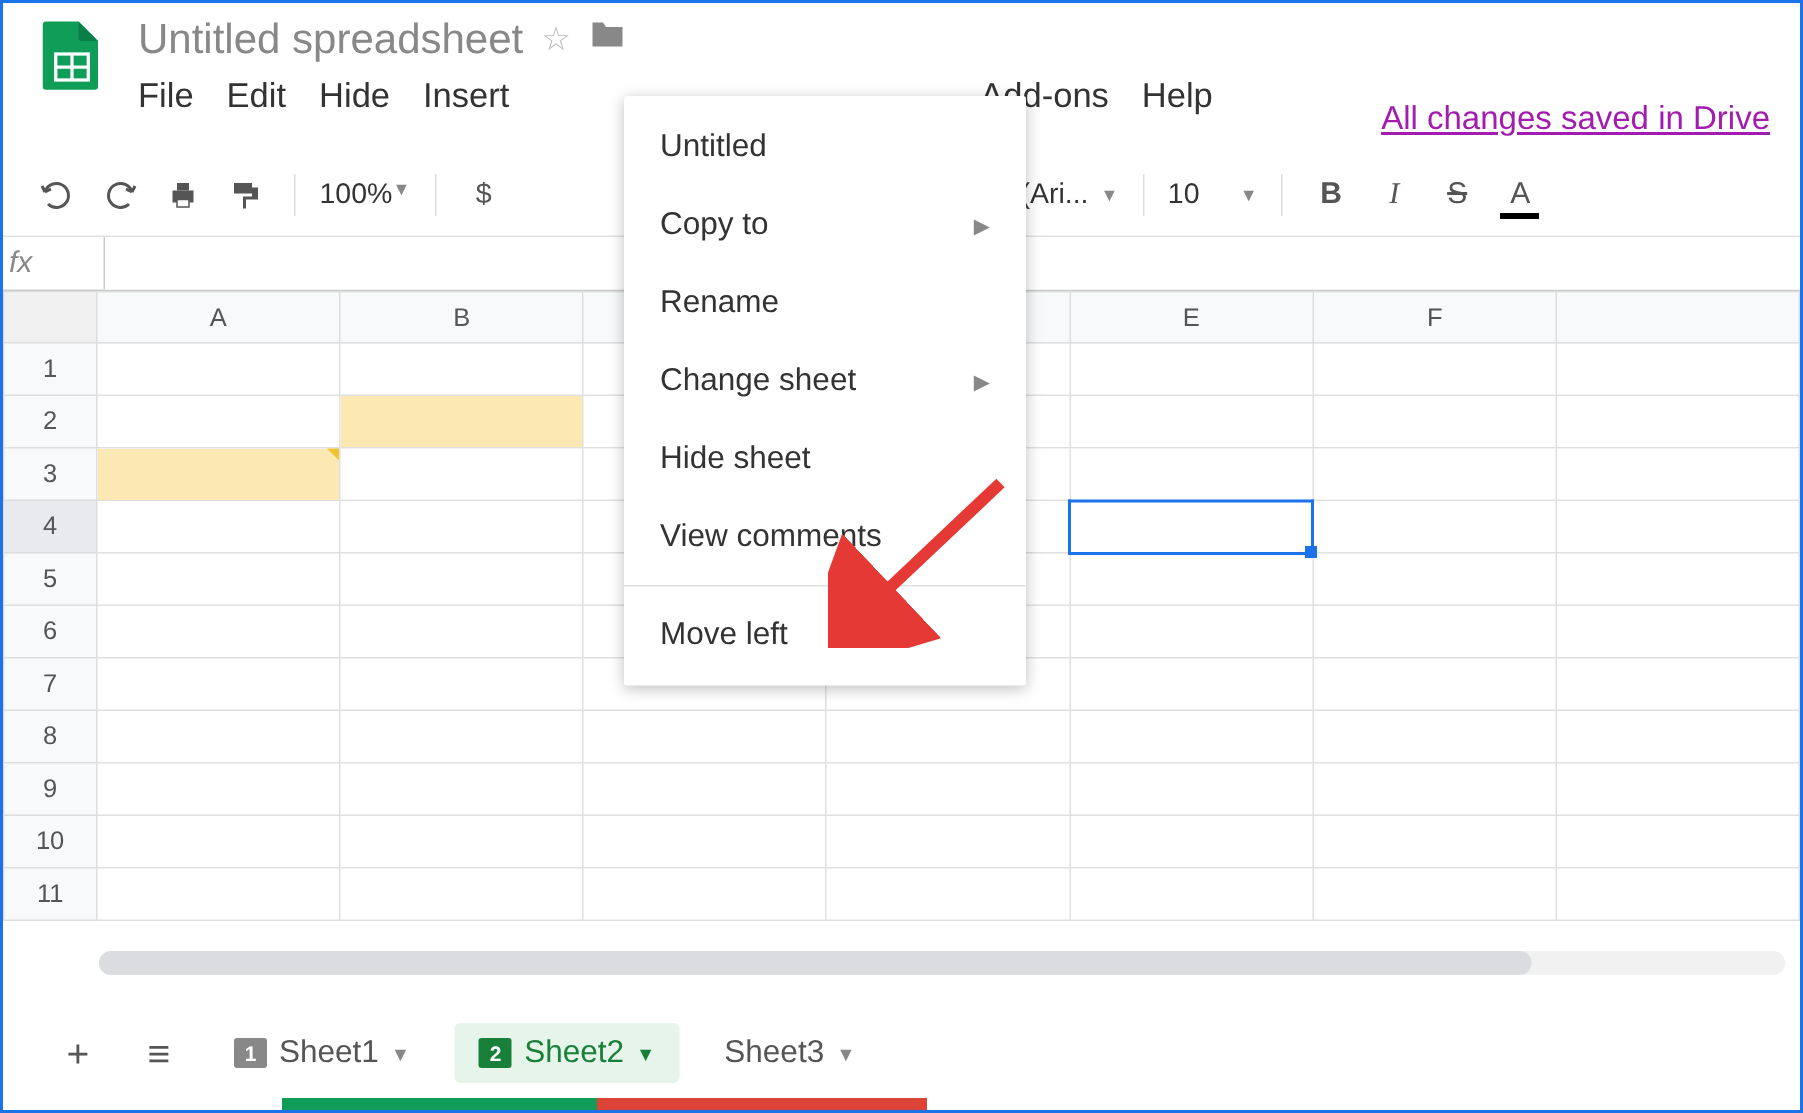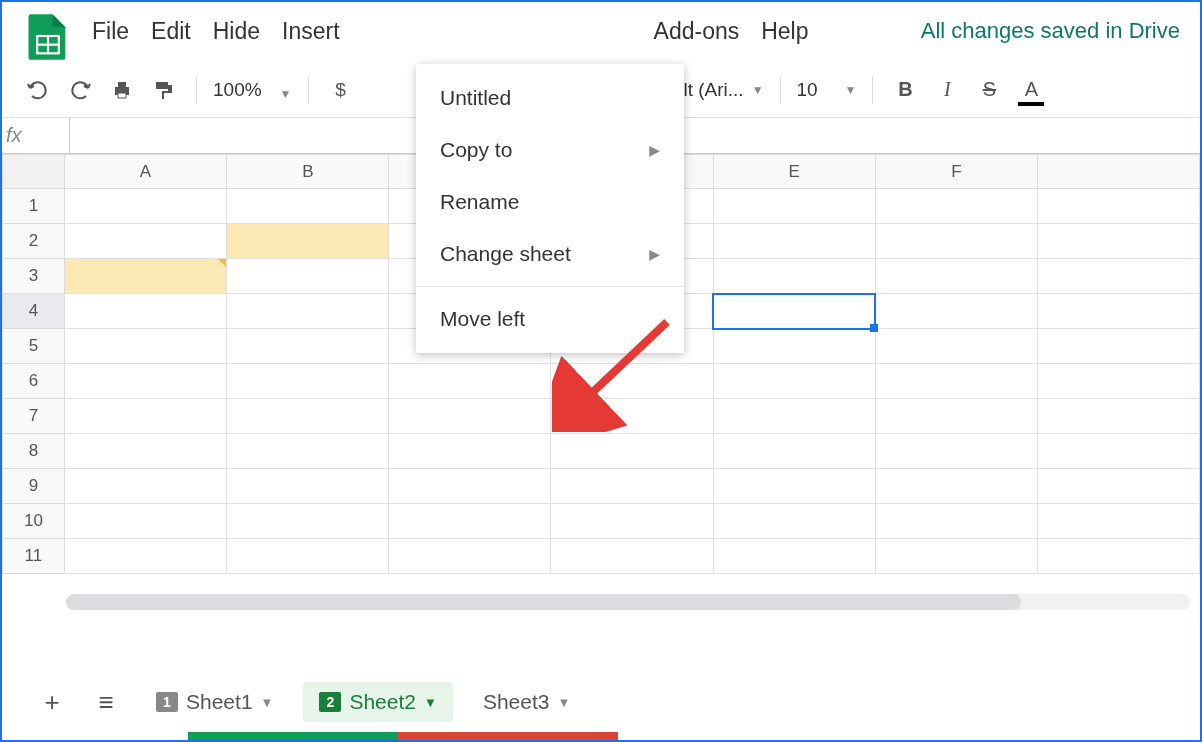--- a/index.html
+++ b/index.html
@@ -10,27 +10,27 @@
   .logo { width: 52px; height: 52px; margin-right: 18px; }
   .title-area { flex: 1; }
   .doc-title-row { display: flex; align-items: center; gap: 12px; }
   .doc-title { font-size: 28px; color: #888; font-weight: 400; }
   .star-icon { color: #bbb; font-size: 22px; }
   .folder-icon { color: #888; font-size: 22px; }
   
   
   .menubar { display: flex; gap: 22px; padding: 8px 0 10px 0; font-size: 23px; color: #333; }
   .menu-item { cursor: pointer; }
-  .saved-text { color: #0f766e; font-size: 22px; margin-left: auto; }
+  .saved-text { color: #a21caf; text-decoration: underline; font-size: 22px; margin-left: auto; margin-top: 16px; }
   
   
   .toolbar { display: flex; align-items: center; padding: 8px 20px; gap: 10px; border-bottom: 1px solid #e0e0e0; height: 56px; }
   .tb-btn { width: 32px; height: 32px; display: flex; align-items: center; justify-content: center; color: #555; cursor: pointer; }
   .tb-sep { width: 1px; height: 28px; background: #ddd; margin: 0 6px; }
-  .zoom { display: flex; align-items: flex-end; gap: 18px; font-size: 19px; color: #333; }
+  .zoom { display: flex; align-items: flex-start; gap: 0; font-size: 19px; color: #333; }
   .font-sel { display: flex; align-items: center; gap: 8px; font-size: 19px; color: #333; }
   .fontsize { display: flex; align-items: center; gap: 8px; font-size: 19px; color: #333; }
   .dropdown-arrow { font-size: 12px; color: #888; }
   
   
   .formula-bar { display: flex; align-items: center; height: 36px; border-bottom: 1px solid #ccc; }
   .fx { font-style: italic; color: #888; font-size: 20px; padding: 0 4px; width: 68px; border-right: 1px solid #ccc; height: 100%; display:flex; align-items:center; }
   .formula-input { flex: 1; height: 100%; border: none; outline: none; padding: 0 8px; font-size: 16px; }
   
   
@@ -77,20 +77,29 @@
 
 <div class="header">
   <svg class="logo" viewBox="0 0 48 48">
     <path fill="#0f9d58" d="M8 4 h20 l12 12 v28 a2 2 0 0 1 -2 2 H8 a2 2 0 0 1 -2 -2 V6 a2 2 0 0 1 2 -2 z"></path>
     <path fill="#087f46" d="M28 4 l12 12 h-10 a2 2 0 0 1 -2 -2 z"></path>
     <rect x="14" y="24" width="20" height="16" fill="none" stroke="#fff" stroke-width="2"></rect>
     <line x1="14" y1="32" x2="34" y2="32" stroke="#fff" stroke-width="2"></line>
     <line x1="24" y1="24" x2="24" y2="40" stroke="#fff" stroke-width="2"></line>
   </svg>
   <div class="title-area">
+    <div class="doc-title-row">
+      <span class="doc-title">Untitled spreadsheet</span>
+      <span class="star-icon">☆</span>
+      <span class="folder-icon">
+        <svg width="24" height="20" viewBox="0 0 24 20">
+            <path fill="#888" d="M2 2h7l2 3h11v13H2z"></path>
+          </svg>
+      </span>
+    </div>
     <div class="menubar">
       <span class="menu-item">File</span>
       <span class="menu-item">Edit</span>
       <span class="menu-item">Hide</span>
       <span class="menu-item">Insert</span>
       <span style="width:270px;"></span>
       <span class="menu-item">Add-ons</span>
       <span class="menu-item">Help</span>
       <span class="saved-text">All changes saved in Drive</span>
     </div>
@@ -288,20 +297,26 @@
       <span>Copy to</span>
       <span class="ctx-arrow">▶</span>
     </div>
   <div class="ctx-item">
       <span>Rename</span>
     </div>
   <div class="ctx-item">
       <span>Change sheet</span>
       <span class="ctx-arrow">▶</span>
     </div>
+  <div class="ctx-item">
+      <span>Hide sheet</span>
+    </div>
+  <div class="ctx-item">
+      <span>View comments</span>
+    </div>
   <div class="ctx-sep"></div>
   <div class="ctx-item">
       <span>Move left</span>
     </div>
 </div>
 
 <svg class="annotation-arrow" width="130" height="120" viewBox="0 0 130 120">
   <defs>
       <marker id="ah" markerWidth="12" markerHeight="12" refX="3" refY="6" orient="auto">
         <path d="M0,0 L12,6 L0,12 z" fill="#e53935"></path>

